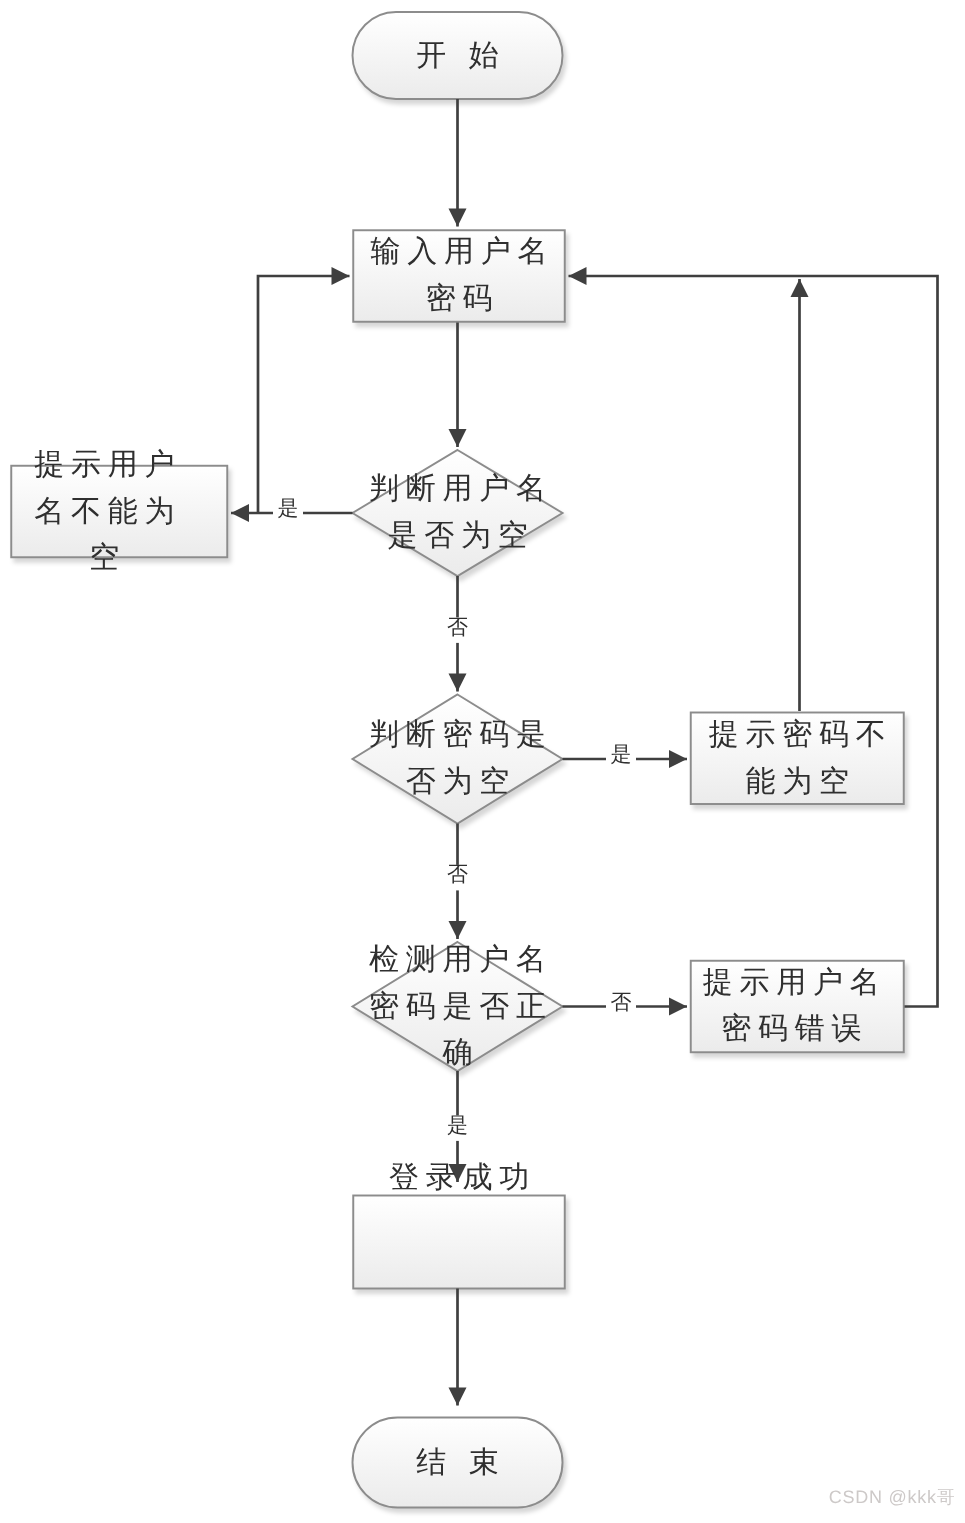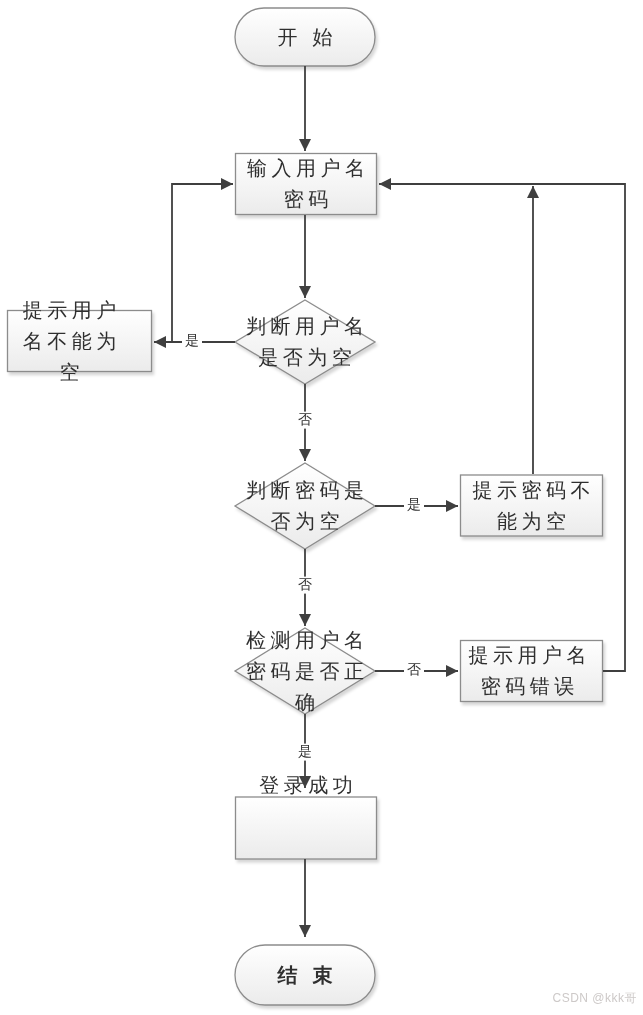--- a/index.html
+++ b/index.html
@@ -128,21 +128,21 @@
   </div>
 
   <div class="lbl" style="left:456px; top:640px; width:143px; height:62px; padding:0 4px;">
     <span class="txt">提示用户名密码错误</span>
   </div>
 
   <div class="lbl" style="left:236px; top:754px; width:140px; height:62px;">
     <span class="txt">登录成功</span>
   </div>
 
-  <div class="lbl" style="left:235px; top:945px; width:140px; height:60px;font-weight:bold;">
+  <div class="lbl" style="left:235px; top:945px; width:140px; height:60px;">
     <span class="txt spaced">结束</span>
   </div>
 
   <div class="edge-lbl" style="left:192px; top:341px;">是</div>
   <div class="edge-lbl" style="left:305px; top:420px;">否</div>
   <div class="edge-lbl" style="left:414px; top:505px;">是</div>
   <div class="edge-lbl" style="left:305px; top:585px;">否</div>
   <div class="edge-lbl" style="left:414px; top:670px;">否</div>
   <div class="edge-lbl" style="left:305px; top:752px;">是</div>
 

